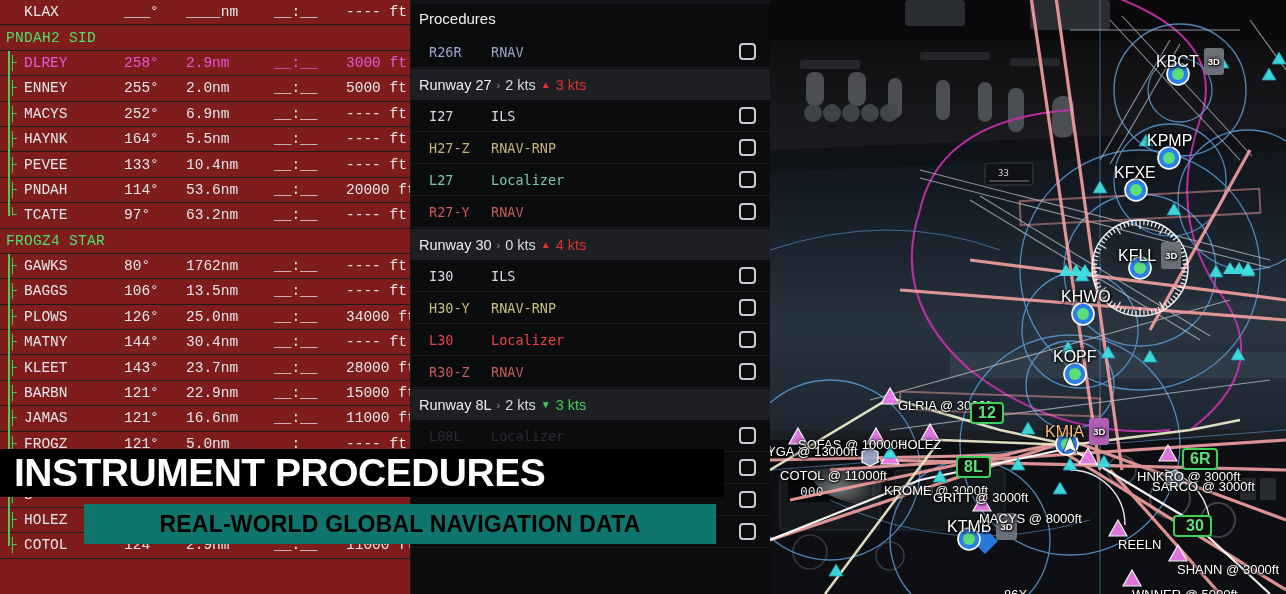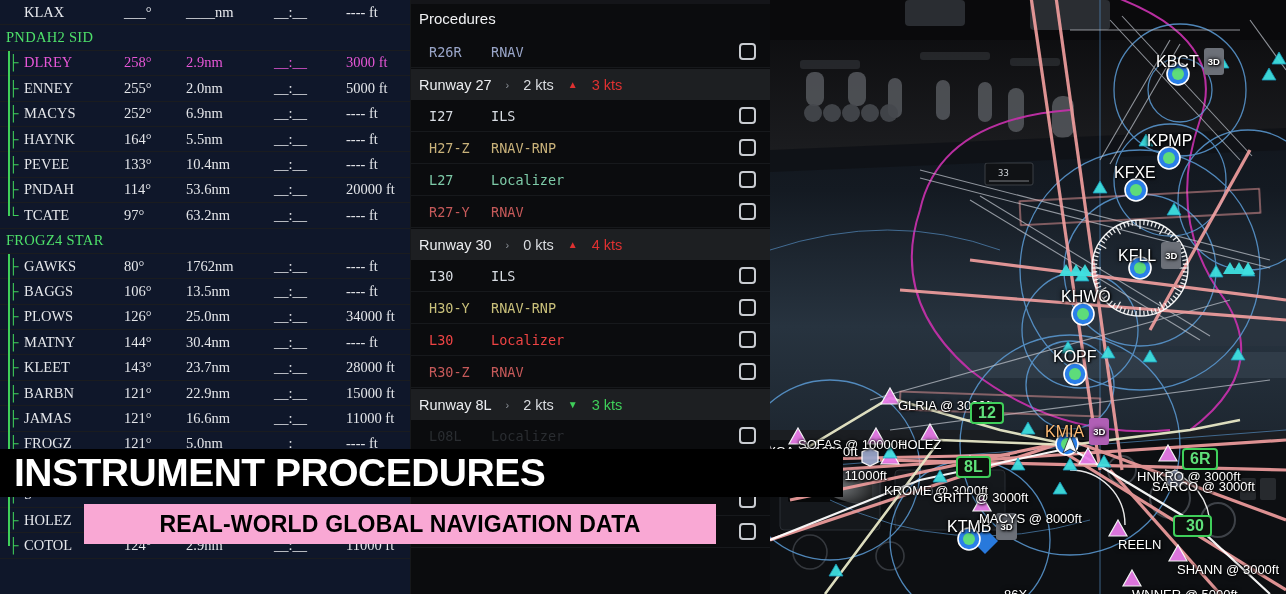--- a/index.html
+++ b/index.html
@@ -6,22 +6,22 @@
   html, body {
     width: 1286px; height: 594px; overflow: hidden;
     background: #000;
     font-family: "Liberation Sans", sans-serif;
   }
   #root { position: relative; width: 1286px; height: 594px; overflow: hidden; }
 
   
   #fplan {
     position: absolute; left: 0; top: 0; width: 410px; height: 594px;
-    background: #0f172a; overflow: hidden;
-    font-family: Liberation Serif, serif;
+    background: #7f1d1d; overflow: hidden;
+    font-family: Liberation Mono, monospace;
   }
   .fp-row {
     position: relative; display: flex; align-items: center;
     height: 25.4px; padding-left: 6px;
     border-bottom: 1px solid #1a1c1f;
     color: #e4e6ea; font-size: 14.5px; white-space: nowrap;
   }
   .fp-row.apt { color: #e8eaee; }
   .fp-row.hdr {
     color: #4ee06a; border-bottom: 1px solid #1a1c1f; font-size: 14.5px;
@@ -52,21 +52,21 @@
   #procs-top-strip {
     position: absolute; left:0; top:0; width: 100%; height: 4px; background:#141519;
   }
   .proc-title {
     height: 36px; display: flex; align-items: center; padding-left: 8px;
     color: #f0f1f3; font-size: 15px; font-family: "Liberation Sans", sans-serif;
     background: #0b0c0e;
   }
   .proc-group {
     height: 32px; display: flex; align-items: center; padding-left: 8px;
-    background: #1d1f22; color: #eceef1; font-size: 14.5px; gap: 14px;
+    background: #1d1f22; color: #eceef1; font-size: 14.5px; gap: 5px;
     border-top: 1px solid #0b0c0e;
     font-family: "Liberation Sans", sans-serif;
   }
   .proc-group .dot { color: #8d9299; font-size: 11px; }
   .proc-group .w1 { color: #d8dbdf; }
   .proc-group .arrow { font-size: 10px; }
   .proc-group .w2 { font-weight: normal; }
   .proc-item {
     height: 32px; display: flex; align-items: center; padding-left: 18px;
     border-bottom: 1px solid #17191c; background: #0b0c0e;
@@ -111,30 +111,30 @@
   .badge3d.pink { background: #b05fb5; }
   .rwbadge {
     position: absolute; background: #0c0f0c; border: 2px solid #3fcf5a;
     color: #5fe07a; border-radius: 4px; font-size: 16px; font-weight: bold;
     padding: 0px 6px; font-family: "Liberation Sans", sans-serif;
     text-shadow: none;
   }
 
   
   #promo1 {
-    position: absolute; left: 0; top: 449px; width: 843px; height: 48px;
+    position: absolute; left: 0; top: 449px; width: 724px; height: 48px;
     background: #000; display: flex; align-items: center;
   }
   #promo1 span {
     color: #fff; font-size: 39px; font-weight: bold; letter-spacing: -0.5px;
     padding-left: 14px; font-family: "Liberation Sans", sans-serif;
   }
   #promo2 {
     position: absolute; left: 84px; top: 504px; width: 632px; height: 40px;
-    background: #f9a8d4; display: flex; align-items: center; justify-content: center;
+    background: #0f766e; display: flex; align-items: center; justify-content: center;
   }
   #promo2 span {
     color: #000; font-size: 23px; font-weight: bold; letter-spacing: .2px;
     font-family: "Liberation Sans", sans-serif;
   }
 </style>
 </head>
 <body>
 
 <div id="root">

